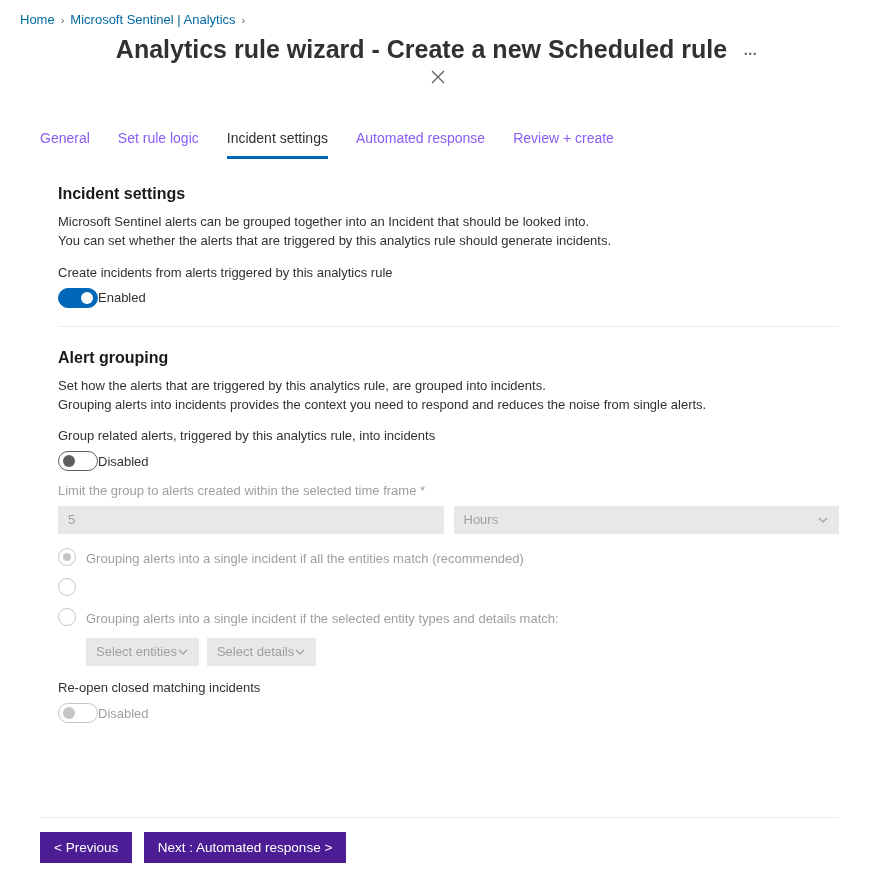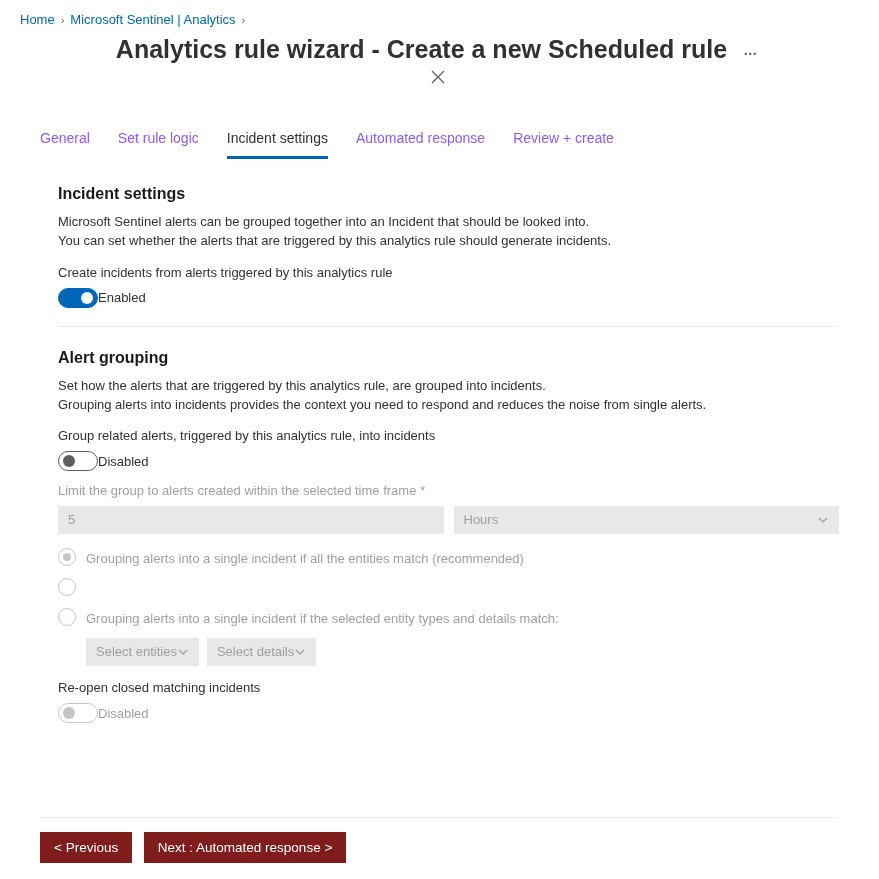--- a/index.html
+++ b/index.html
@@ -144,21 +144,21 @@
       bottom: 16px;
       left: 0; right: 0;
       padding: 0 40px;
     }
     .footer-divider {
       border: none;
       border-top: 1px solid #edebe9;
       margin-bottom: 14px;
     }
     .btn {
-      background: #7f1d1d;
+      background: #4c1d95;
       color: #fff;
       border: none;
       font-size: 13.5px;
       padding: 8px 14px;
       cursor: pointer;
       font-family: inherit;
     }
     .btn + .btn { margin-left: 8px; }
     svg.chev-down { width: 12px; height: 12px; }
   </style>

